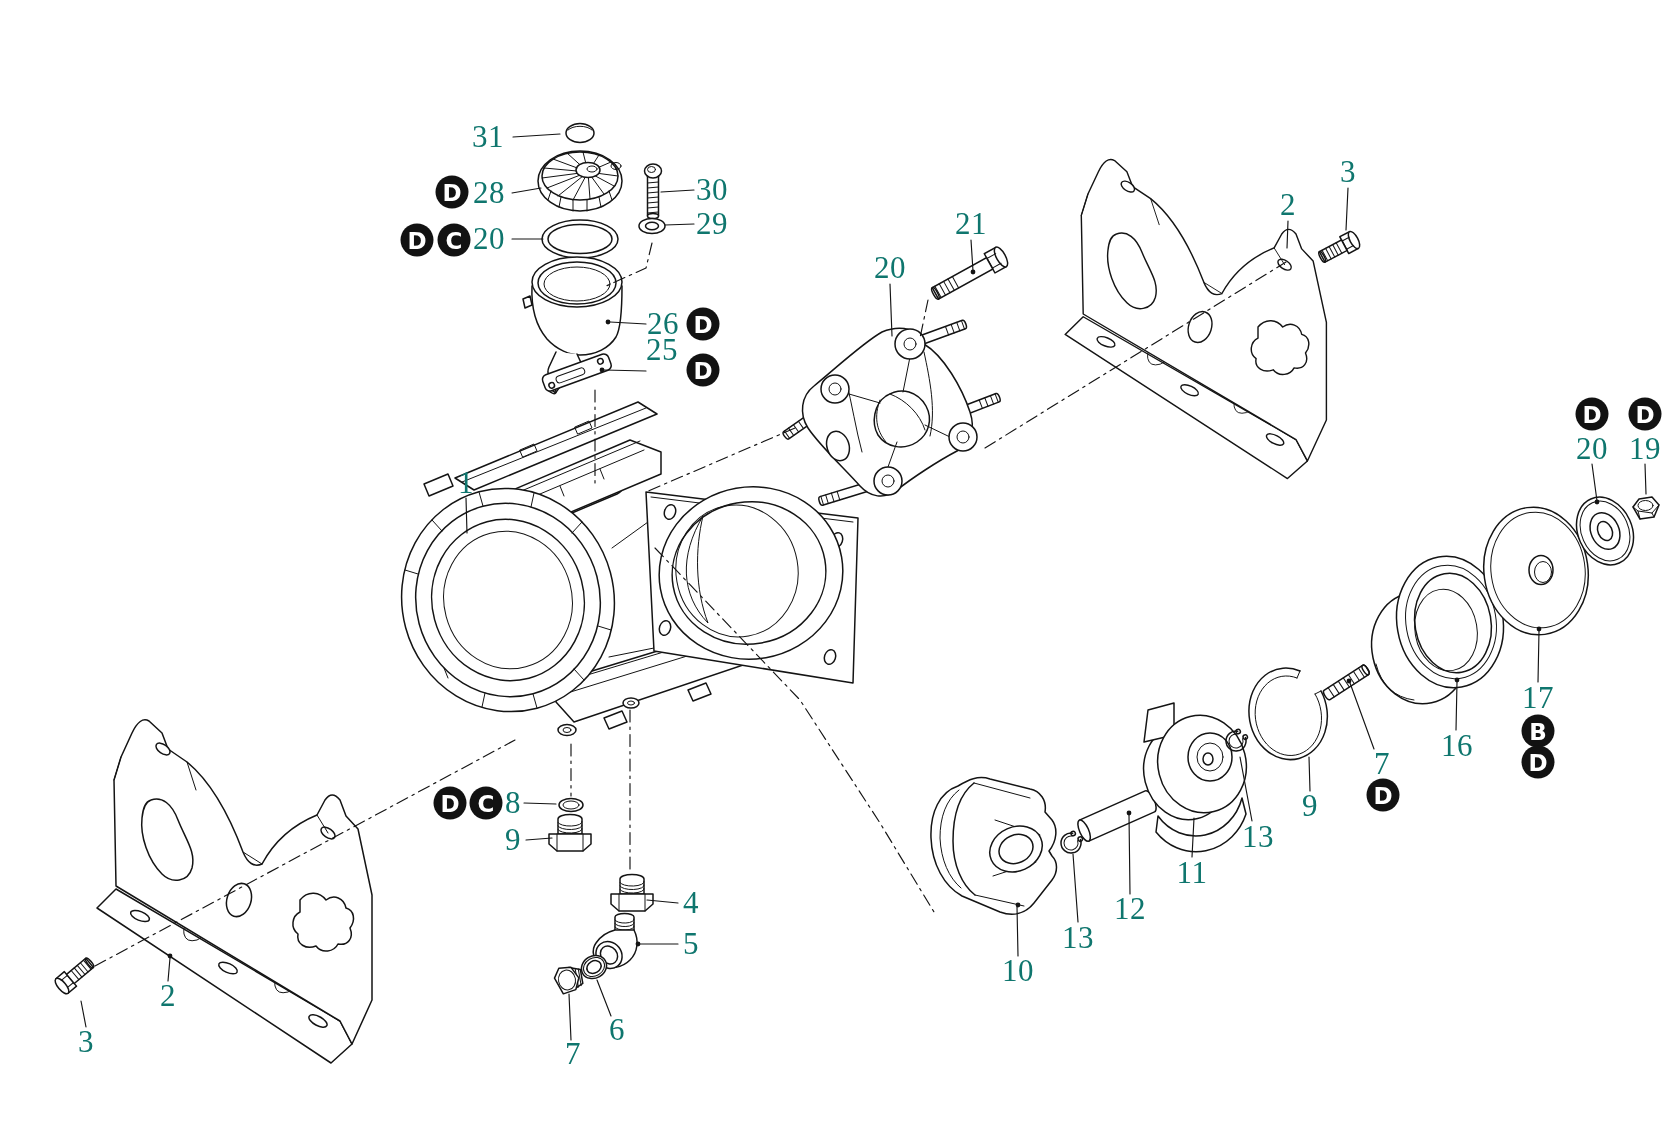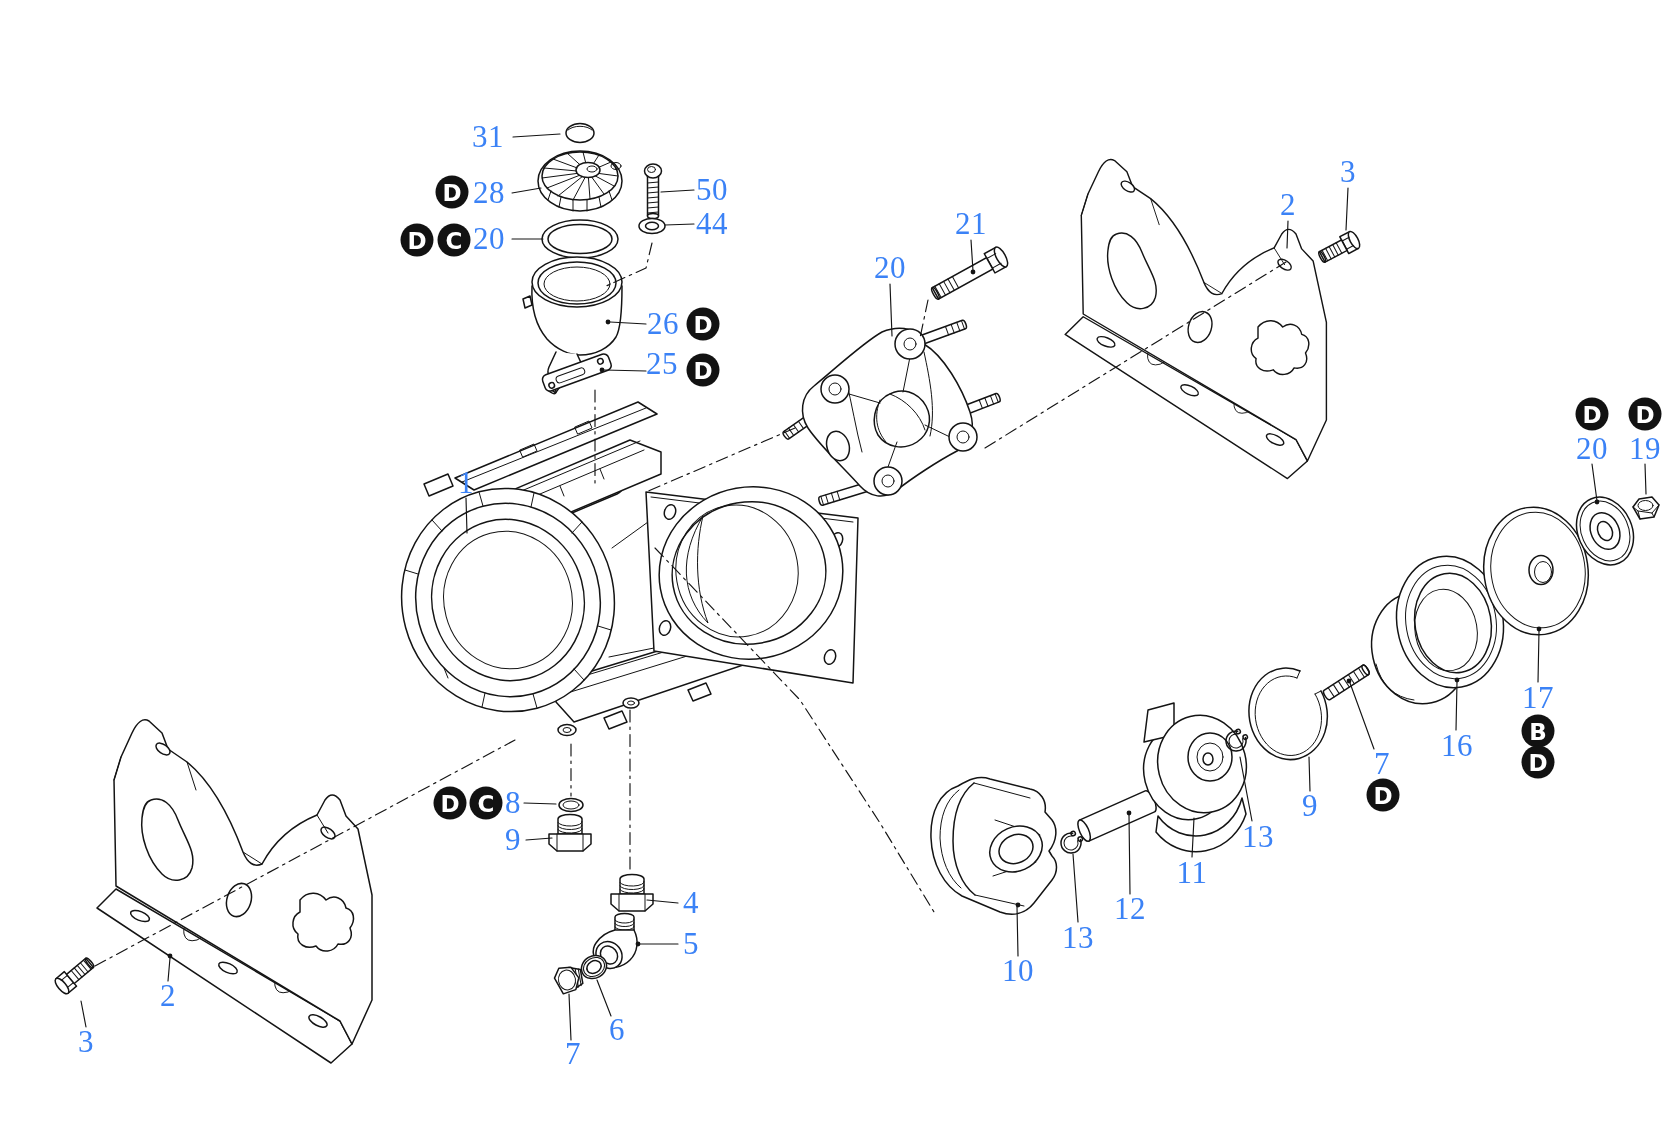--- a/index.html
+++ b/index.html
@@ -1,20 +1,20 @@
 <!DOCTYPE html>
 <html><head>
 <meta charset="utf-8">
 <style>
   html,body{margin:0;padding:0;background:#e8e8e8;}
   .stage{position:relative;width:1668px;height:1133px;background:#fff;overflow:hidden;margin:0 auto;
          font-family:"Liberation Serif",serif;}
   .stage svg{position:absolute;left:0;top:0;}
   .num{position:absolute;transform:translate(-50%,-50%);font:31px "Liberation Serif",serif;
-       color:#3b82f6;white-space:nowrap;letter-spacing:.5px;}
+       color:#0f766e;white-space:nowrap;letter-spacing:.5px;}
   .badge{position:absolute;transform:translate(-50%,-50%);width:33px;height:33px;border-radius:50%;
          background:#121212;color:#fff;display:flex;align-items:center;justify-content:center;
          font:bold 23px "DejaVu Sans",sans-serif;}
   .wf{fill:#fff;}
   .th{stroke-width:1;}
   .cl{stroke-dasharray:12 5 2.5 5;stroke-width:1.15;}
   .ld{stroke-width:1.15;}
   .dot{fill:#141414;stroke:none;}
 </style>
 </head>
@@ -347,24 +347,24 @@
   <circle cx="1018" cy="905" r="2.4"></circle>
           <circle cx="170" cy="956" r="2.4"></circle>
   <circle cx="638" cy="944" r="2.4"></circle>
 </g>
 </g>
 </svg>
 
 <div class="num" style="left:488px;top:137px">31</div>
 <div class="num" style="left:489px;top:193px">28</div>
 <div class="num" style="left:489px;top:239px">20</div>
-<div class="num" style="left:712px;top:190px">50</div>
-<div class="num" style="left:712px;top:224px">44</div>
+<div class="num" style="left:712px;top:190px">30</div>
+<div class="num" style="left:712px;top:224px">29</div>
 <div class="num" style="left:663px;top:324px">26</div>
-<div class="num" style="left:662px;top:364px">25</div>
+<div class="num" style="left:662px;top:350px">25</div>
 <div class="num" style="left:466px;top:483px">1</div>
 <div class="num" style="left:890px;top:268px">20</div>
 <div class="num" style="left:971px;top:224px">21</div>
 <div class="num" style="left:1288px;top:205px">2</div>
 <div class="num" style="left:1348px;top:172px">3</div>
 <div class="num" style="left:1592px;top:449px">20</div>
 <div class="num" style="left:1645px;top:449px">19</div>
 <div class="num" style="left:1538px;top:698px">17</div>
 <div class="num" style="left:1457px;top:746px">16</div>
 <div class="num" style="left:1382px;top:764px">7</div>

